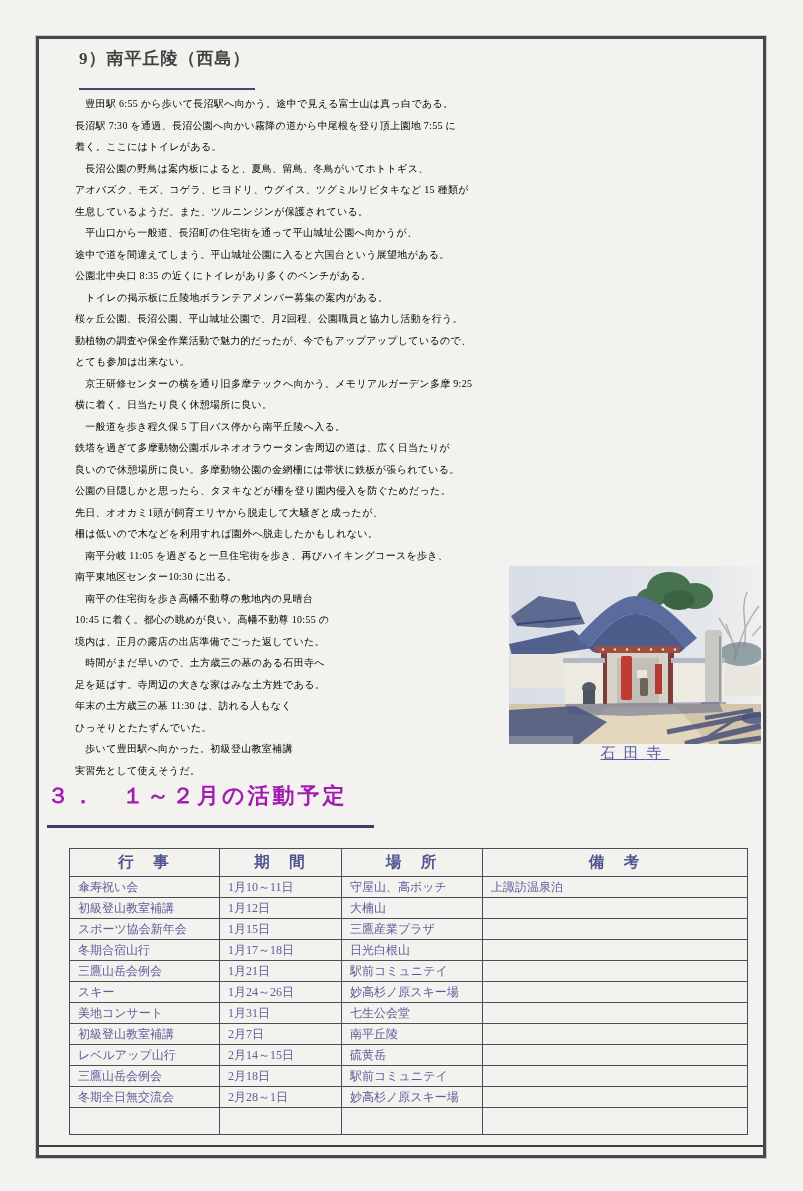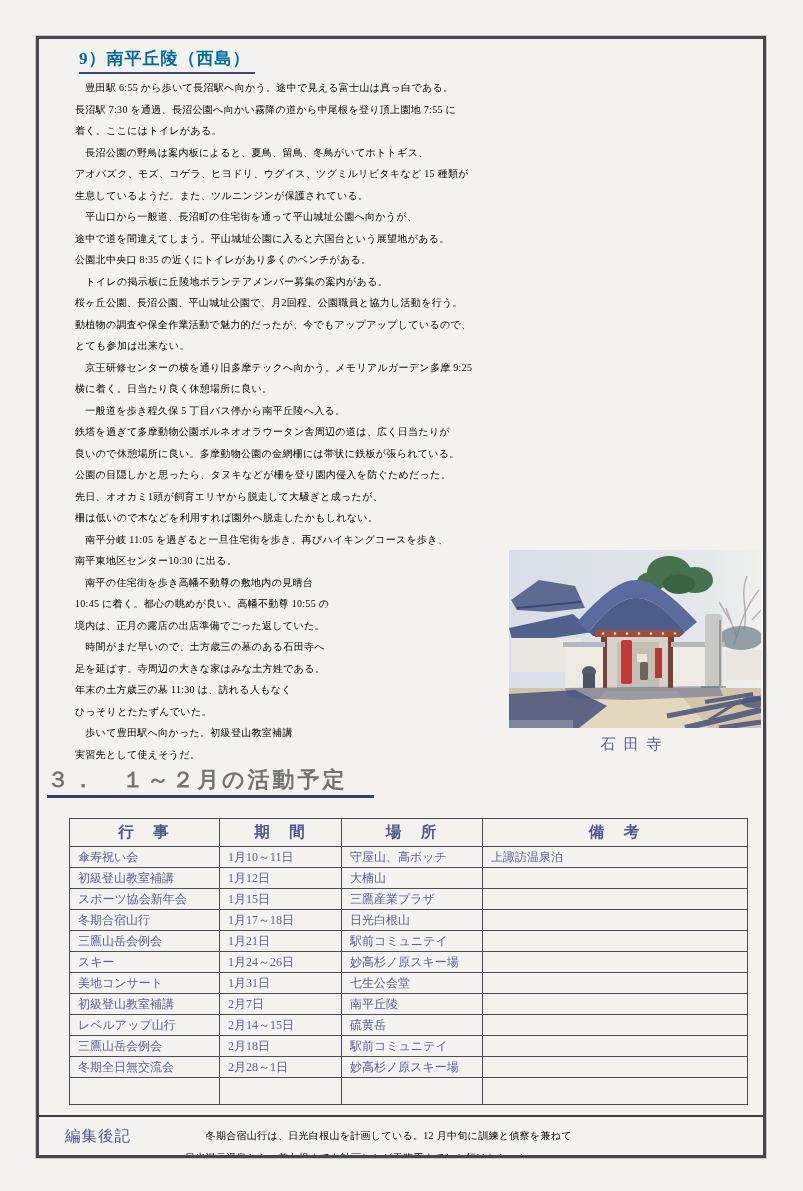--- a/index.html
+++ b/index.html
@@ -11,40 +11,40 @@
   }
   .frame{
     position:absolute;left:36px;top:36px;width:730px;height:1122px;
     border:3px solid #46464c;box-sizing:border-box;
     box-shadow:0 0 0 1px #c9c8c4;
     overflow:hidden;
   }
   .content{padding:4px 16px 0 36px;}
   .s9-title{
     display:inline-block;margin:4px 12px 3px 4px;
-    font-size:17px;font-weight:bold;color:#0369a1;
-    border-bottom:2px solid #41457e;padding:0 4px 2px 0;
+    font-size:17px;font-weight:bold;color:#404040;
+    border-bottom:2px solid #41457e;padding:0 4px 18px 0;
     letter-spacing:1px;
   }
   .tline{
     font-size:10px;line-height:21.5px;color:#000000;
     letter-spacing:0.3px;white-space:pre-wrap;
   }
   .photo-float{
     float:right;width:252px;margin:0 -14px 2px 12px;
     text-align:center;
   }
   .photo-float svg{display:block;}
   .caption{
-    margin-top:7px;font-size:15px;color:#5a5e9b;letter-spacing:8px;
+    font-size:15px;color:#5a5e9b;letter-spacing:8px;text-decoration:underline;
   }
   .s3-title{
     clear:both;display:inline-block;margin:2px 0 2px -28px;
-    font-size:22px;font-weight:bold;color:#737373;
-    border-bottom:3px solid #3a3e6b;padding:0 26px 2px 0;
+    font-size:22px;font-weight:bold;color:#a21caf;
+    border-bottom:3px solid #3a3e6b;padding:0 26px 16px 0;
     letter-spacing:3px;line-height:26px;
   }
   table.activity-table{
     border-collapse:collapse;table-layout:fixed;
     width:678px;margin-left:-6px;margin-top:18px;
   }
   table.activity-table td,table.activity-table th{
     border:1.5px solid #4c4d58;color:#5a5e9b;
     padding:0 8px;overflow:hidden;white-space:nowrap;
   }

